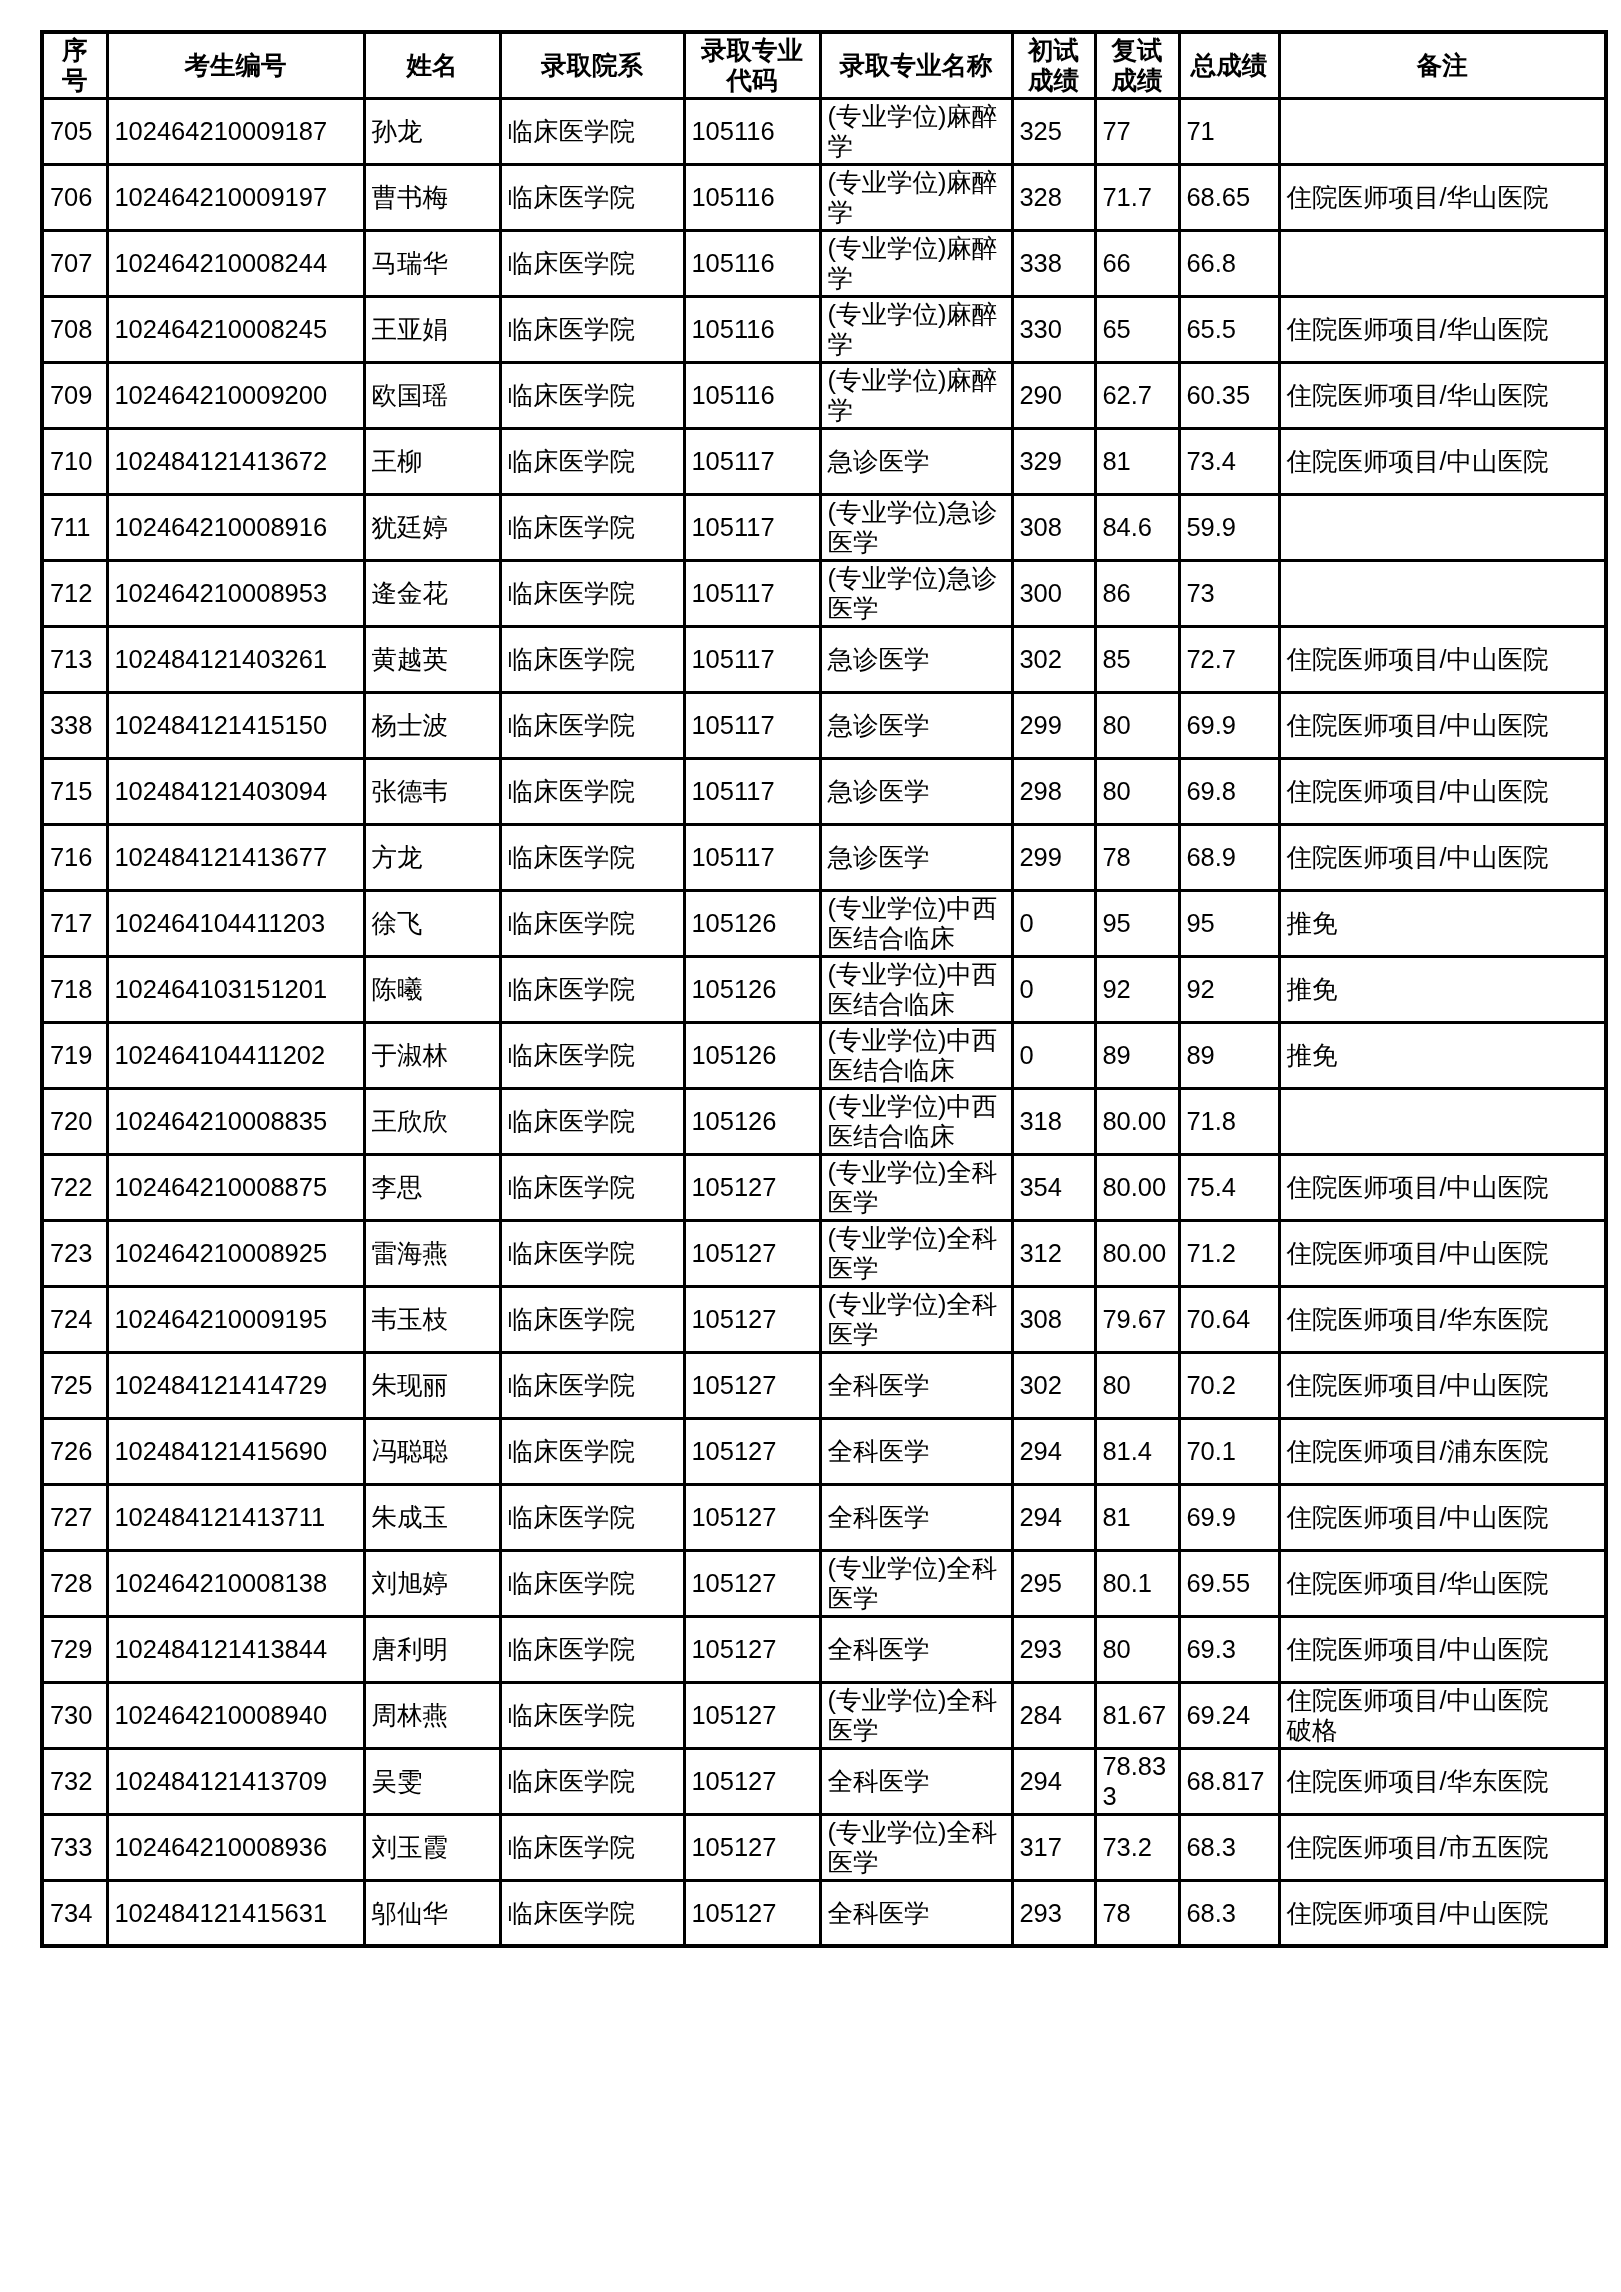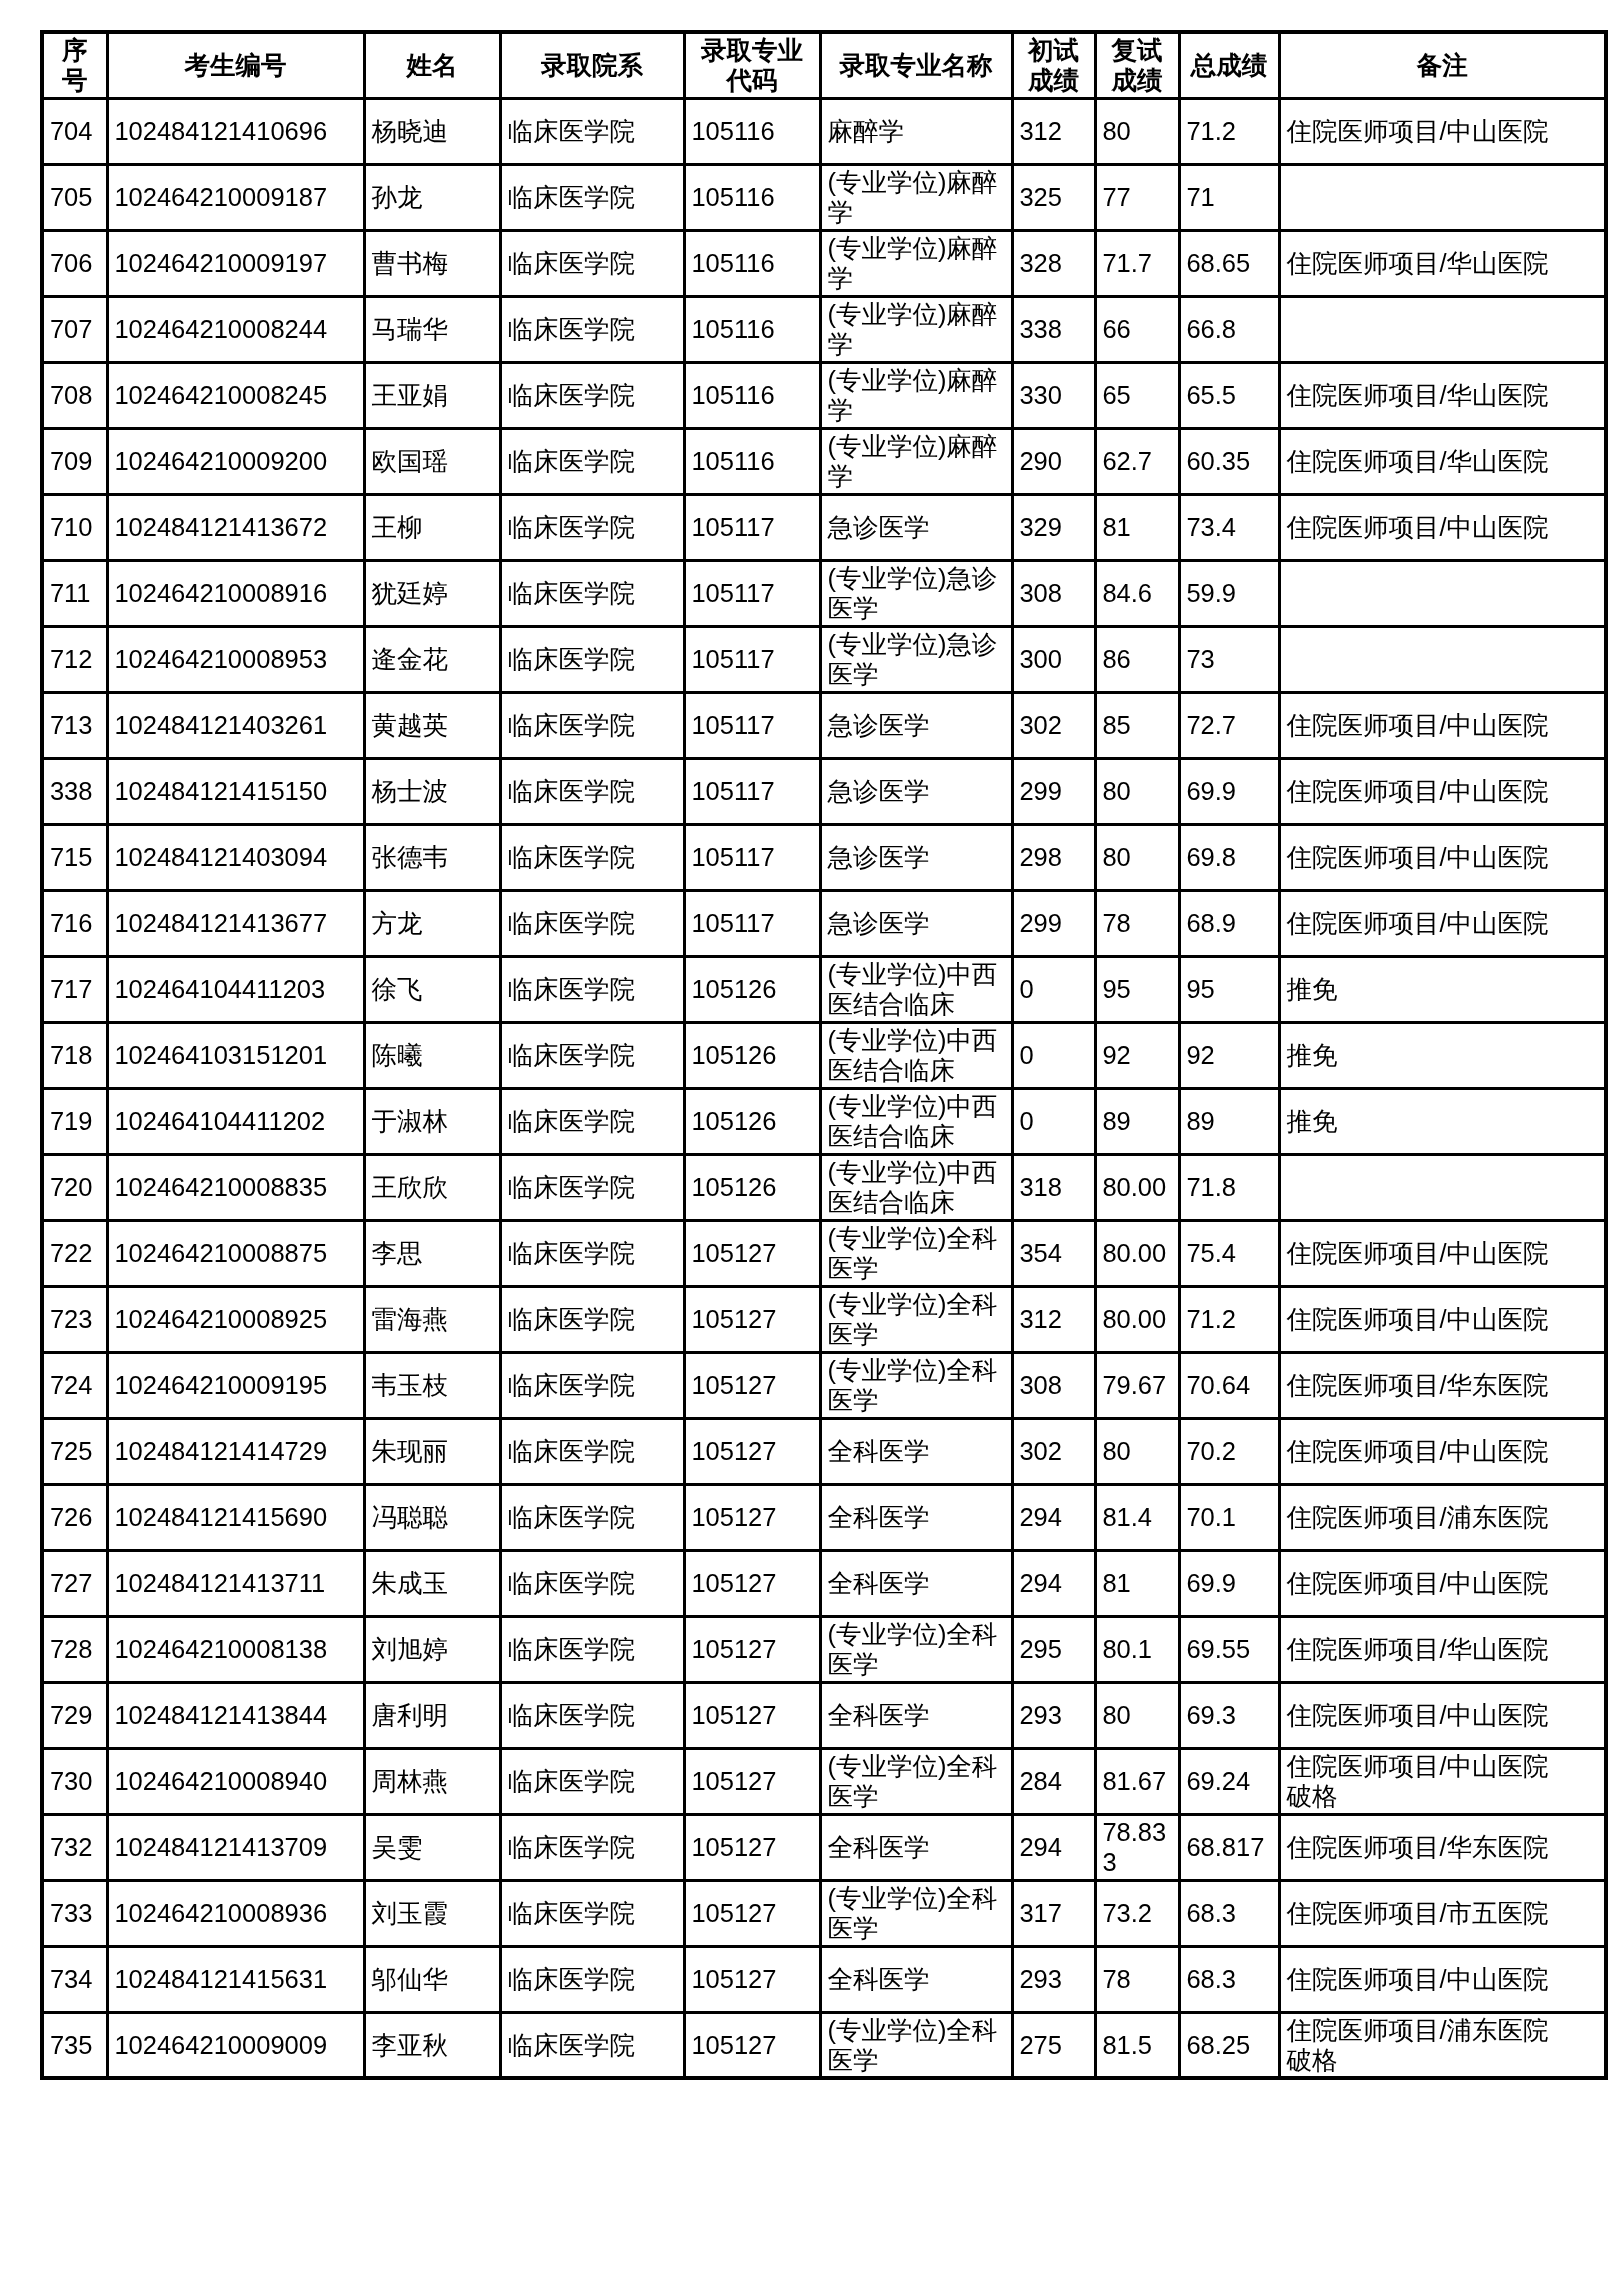--- a/index.html
+++ b/index.html
@@ -78,32 +78,20 @@
           <th>初试
 成绩</th>
           <th>复试
 成绩</th>
           <th>总成绩</th>
           <th>备注</th>
         </tr>
     </thead>
     <tbody id="table-body">
         <tr>
-          <td>704</td>
-          <td>102484121410696</td>
-          <td>杨晓迪</td>
-          <td>临床医学院</td>
-          <td>105116</td>
-          <td>麻醉学</td>
-          <td>312</td>
-          <td>80</td>
-          <td>71.2</td>
-          <td>住院医师项目/中山医院</td>
-        </tr>
-        <tr>
           <td>705</td>
           <td>102464210009187</td>
           <td>孙龙</td>
           <td>临床医学院</td>
           <td>105116</td>
           <td>(专业学位)麻醉学</td>
           <td>325</td>
           <td>77</td>
           <td>71</td>
           <td></td>
@@ -426,29 +414,16 @@
           <td>102484121415631</td>
           <td>邬仙华</td>
           <td>临床医学院</td>
           <td>105127</td>
           <td>全科医学</td>
           <td>293</td>
           <td>78</td>
           <td>68.3</td>
           <td>住院医师项目/中山医院</td>
         </tr>
-        <tr>
-          <td>735</td>
-          <td>102464210009009</td>
-          <td>李亚秋</td>
-          <td>临床医学院</td>
-          <td>105127</td>
-          <td>(专业学位)全科医学</td>
-          <td>275</td>
-          <td>81.5</td>
-          <td>68.25</td>
-          <td>住院医师项目/浦东医院
-破格</td>
-        </tr>
       </tbody>
   </table>
 </div>
 
 
 </body></html>

